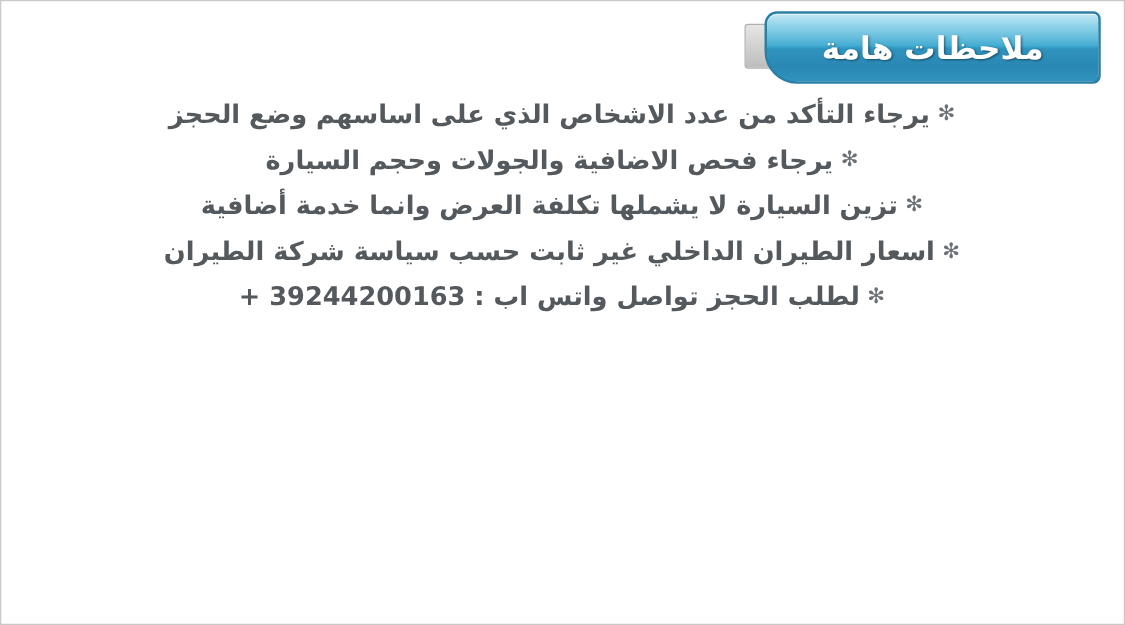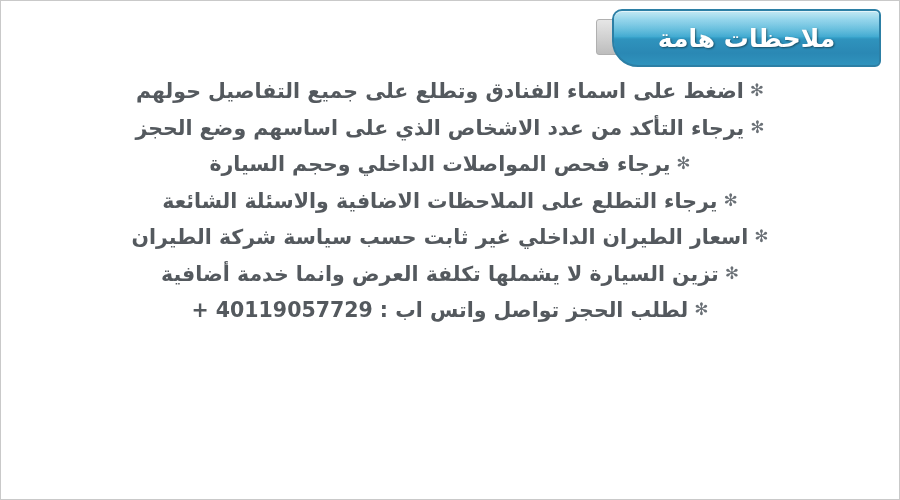--- a/index.html
+++ b/index.html
@@ -122,35 +122,29 @@
 
   <div class="header-band">
     <div class="header-stub"></div>
     <div class="header-tab">
       <span class="header-title">ملاحظات هامة</span>
     </div>
   </div>
 
   <div class="notes">
     <div class="note-line">
-      <span class="bullet">✻</span><span>اضغط على اسماء الفنادق وتطلع على جميع التفاصيل حولهم</span>
-    </div>
-    <div class="note-line">
       <span class="bullet">✻</span><span>يرجاء التأكد من عدد الاشخاص الذي على اساسهم وضع الحجز</span>
     </div>
     <div class="note-line">
-      <span class="bullet">✻</span><span>يرجاء فحص المواصلات الداخلي وحجم السيارة</span>
+      <span class="bullet">✻</span><span>يرجاء فحص الاضافية والجولات وحجم السيارة</span>
     </div>
     <div class="note-line">
-      <span class="bullet">✻</span><span>يرجاء التطلع على الملاحظات الاضافية والاسئلة الشائعة</span>
+      <span class="bullet">✻</span><span>تزين السيارة لا يشملها تكلفة العرض وانما خدمة أضافية</span>
     </div>
     <div class="note-line">
       <span class="bullet">✻</span><span>اسعار الطيران الداخلي غير ثابت حسب سياسة شركة الطيران</span>
     </div>
-    <div class="note-line">
-      <span class="bullet">✻</span><span>تزين السيارة لا يشملها تكلفة العرض وانما خدمة أضافية</span>
-    </div>
     <div class="note-line last">
-      <span class="bullet">✻</span><span>لطلب الحجز تواصل واتس اب : 40119057729 +</span>
+      <span class="bullet">✻</span><span>لطلب الحجز تواصل واتس اب : 39244200163 +</span>
     </div>
   </div>
 
 </div>
 
 </body></html>

